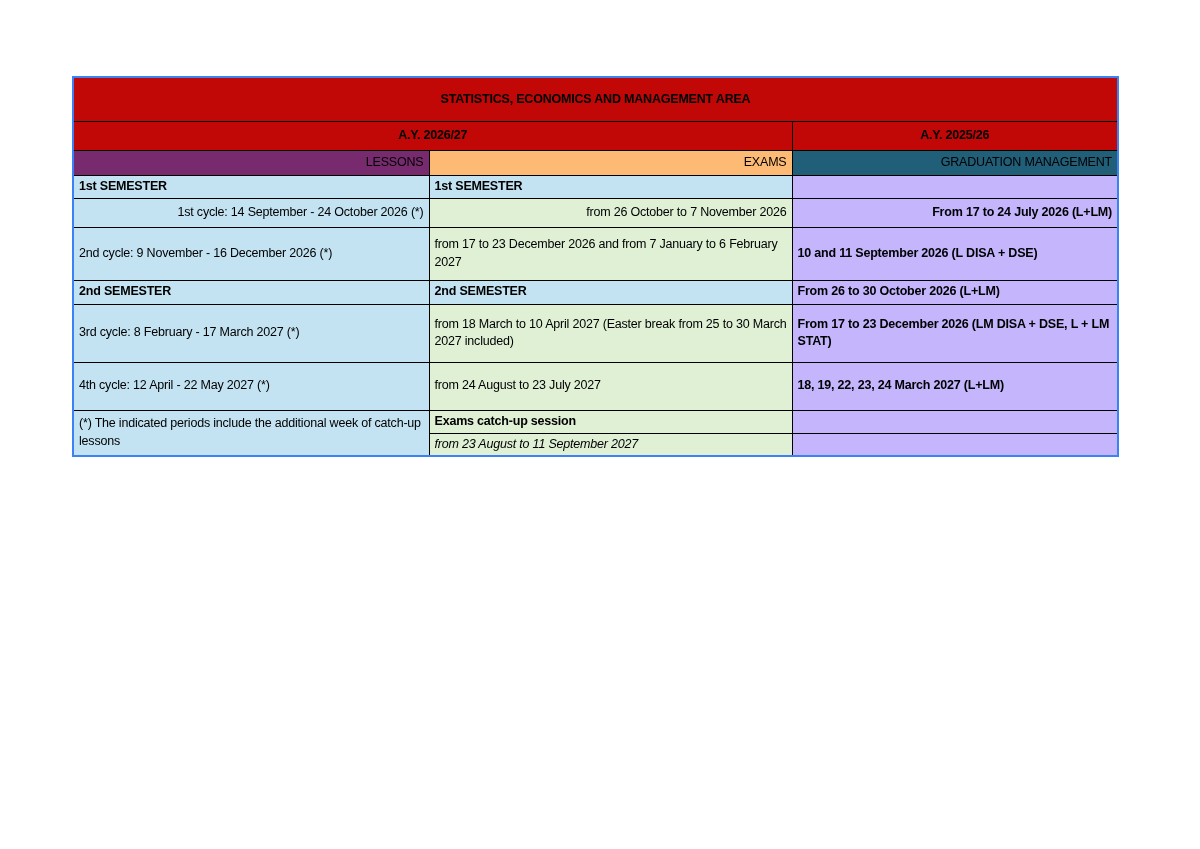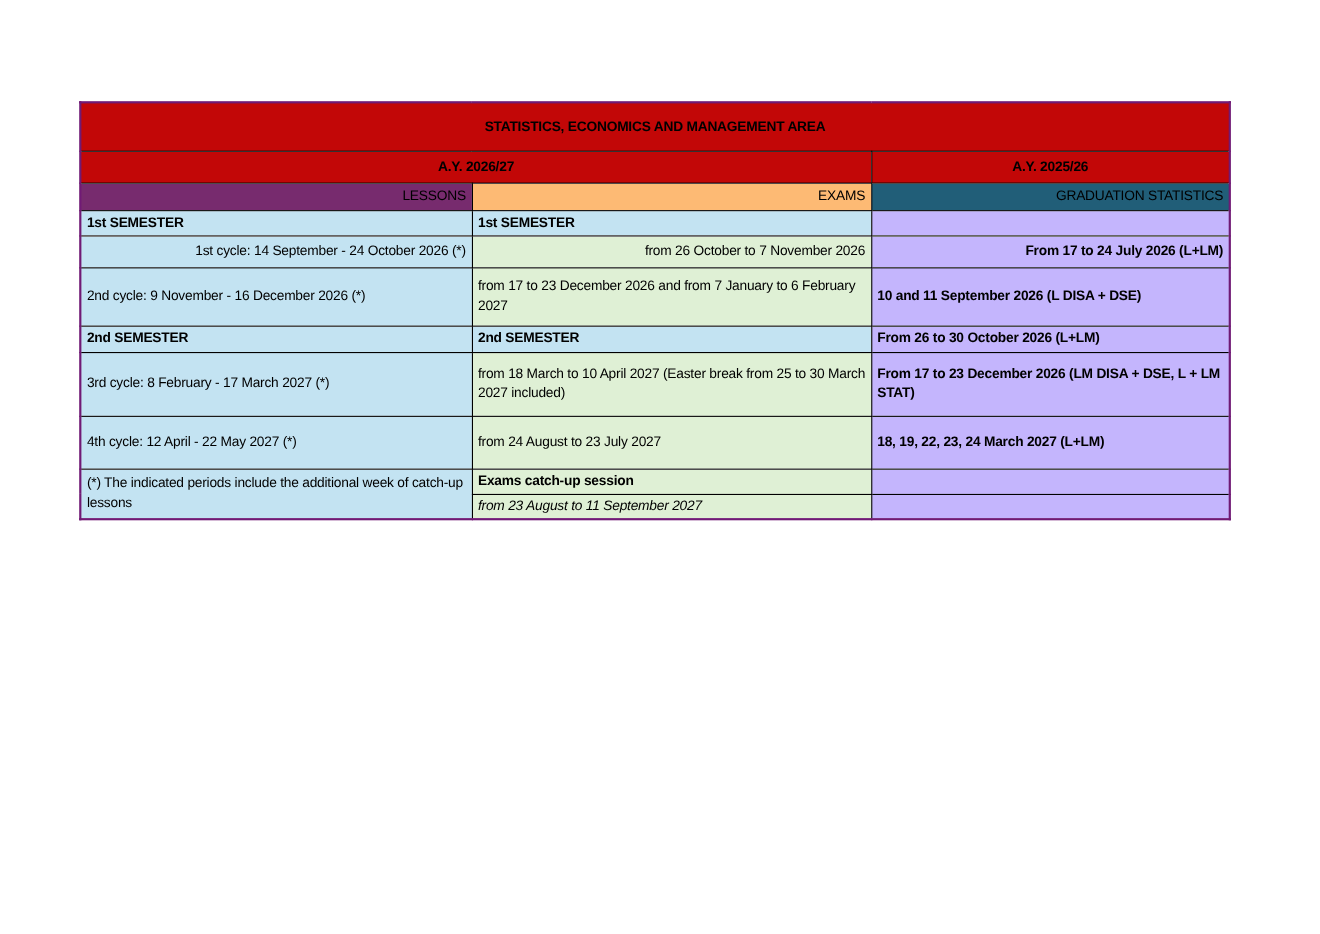--- a/index.html
+++ b/index.html
@@ -13,22 +13,21 @@
   .calendar-wrap {
     position: absolute;
     left: 72px;
     top: 76px;
     width: 1045px;
   }
   table.calendar {
     width: 1045px;
     table-layout: fixed;
     border-collapse: collapse;
-    border: 2px solid #701a75;
-    margin-top: 16px;
+    border: 2px solid #3b82f6;
   }
   table.calendar td {
     border: 1px solid #000;
     padding: 2px 5px;
     font-size: 12.5px;
     line-height: 1.42;
     color: #000;
     vertical-align: middle;
     letter-spacing: -0.2px;
     overflow: hidden;
@@ -94,21 +93,21 @@
     </tr>
 
     <tr>
       <td colspan="2" class="year-cell">A.Y. 2026/27</td>
       <td class="year-cell">A.Y. 2025/26</td>
     </tr>
 
     <tr>
       <td class="colhead head-lessons">LESSONS</td>
       <td class="colhead head-exams">EXAMS</td>
-      <td class="colhead head-grad">GRADUATION STATISTICS</td>
+      <td class="colhead head-grad">GRADUATION MANAGEMENT</td>
     </tr>
 
     <tr class="r-sem">
       <td class="c-blue bold">1st SEMESTER</td>
       <td class="c-blue bold">1st SEMESTER</td>
       <td class="c-gray"></td>
     </tr>
 
     <tr class="r-cycle1">
       <td class="c-blue">1st cycle: 14 September - 24 October 2026 (*)</td>

